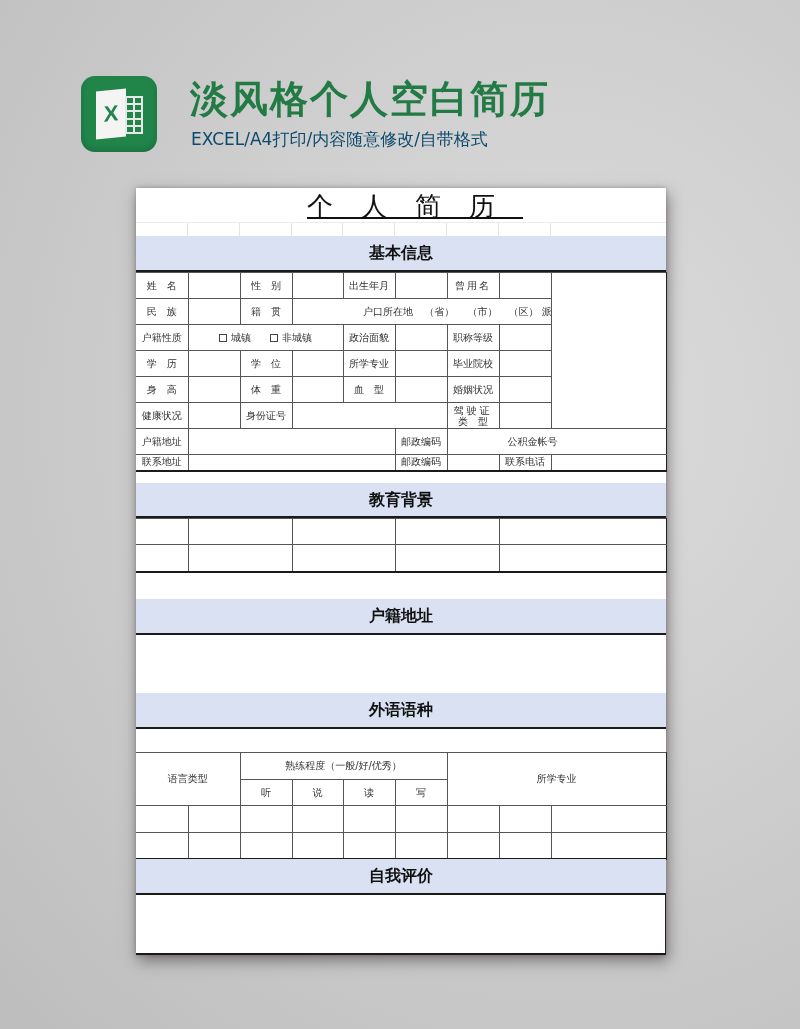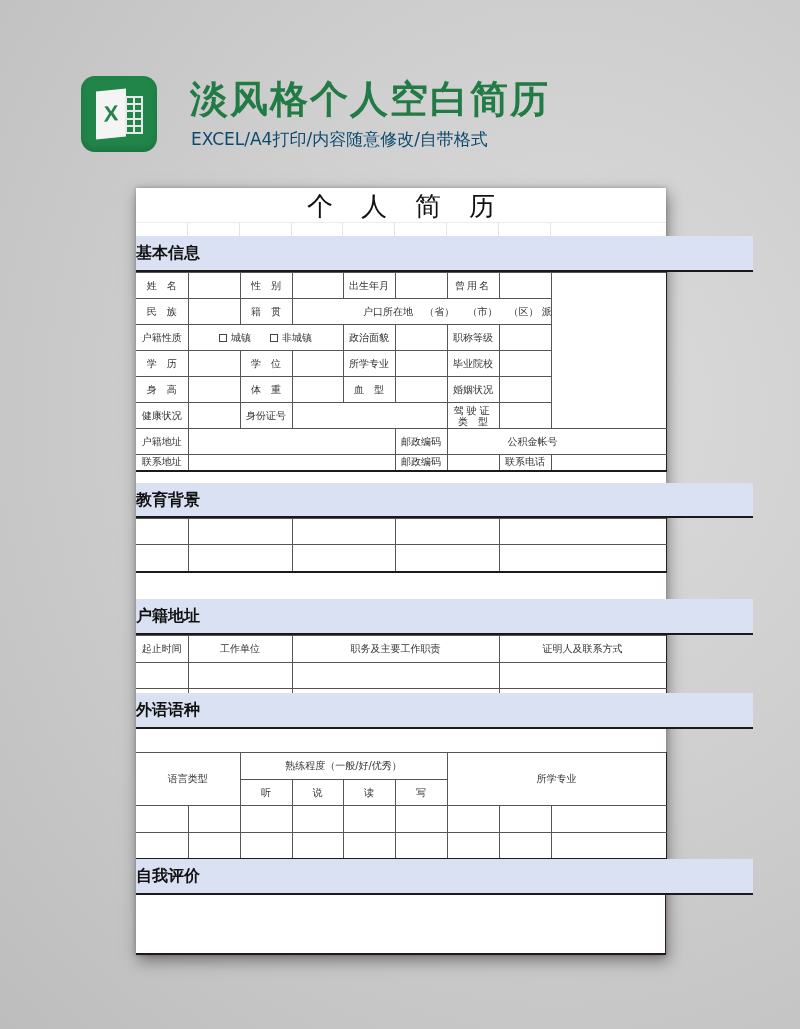--- a/index.html
+++ b/index.html
@@ -40,31 +40,31 @@
 
   .sheet {
     position: absolute; left: 136px; top: 188px; width: 530px; height: 767px;
     background: #ffffff;
     box-shadow: 2px 6px 14px rgba(60,50,50,0.55), 0 0 4px rgba(0,0,0,0.25);
   }
   .doc-title {
     position: absolute; left: 0; top: 0; width: 530px; height: 34px;
     text-align: center; line-height: 36px;
     font-family: "DejaVu Serif", "Liberation Serif", serif;
-    font-size: 26px; letter-spacing: 28px; padding-left: 28px; color: #111;
+    font-size: 26px; letter-spacing: 28px; padding-left: 28px; color: #111; text-decoration: underline;
   }
   .blank-row {
     position: absolute; left: 0; top: 34px; width: 530px; height: 14px;
     display: flex; border-top: 1px solid #ececec;
   }
   .blank-row span { border-right: 1px solid #e4e4e4; height: 100%; }
 
   .sec {
-    position: absolute; left: 0; width: 617px; background: #d9e1f2;
-    font-family: "DejaVu Serif", "Liberation Serif", serif;
+    position: absolute; left: 0; width: 530px; background: #d9e1f2;
+    text-align: center; font-family: "DejaVu Serif", "Liberation Serif", serif;
     font-size: 16px; font-weight: bold; color: #111;
     border-bottom: 2px solid #1a1a1a;
   }
 
   table.grid-t {
     position: absolute; left: 0; width: 530px; border-collapse: collapse; table-layout: fixed;
   }
   table.grid-t td {
     border: 1px solid #555; font-size: 10px; color: #333; text-align: center;
     padding: 0; white-space: nowrap; overflow: hidden; line-height: 12px;
@@ -236,48 +236,20 @@
       <td></td>
       <td></td>
       <td></td>
       <td></td>
       <td></td>
     </tr>
   </tbody>
     </table>
 
   <div class="sec" style="top:411px;height:36px;line-height:34px;">户籍地址</div>
-  <table class="grid-t" style="top:447px;">
-    <colgroup>
-      <col style="width:52px">
-        <col style="width:104px">
-        <col style="width:207px">
-        <col style="width:167px">
-    </colgroup>
-    <tbody>
-        <tr style="height:27px">
-      <td>起止时间</td>
-      <td>工作单位</td>
-      <td>职务及主要工作职责</td>
-      <td>证明人及联系方式</td>
-    </tr>
-    <tr style="height:26px">
-      <td></td>
-      <td></td>
-      <td></td>
-      <td></td>
-    </tr>
-    <tr style="height:27px">
-      <td></td>
-      <td></td>
-      <td></td>
-      <td></td>
-    </tr>
-  </tbody>
-    </table>
 
   <div class="sec" style="top:505px;height:36px;line-height:34px;">外语语种</div>
   <table class="grid-t" style="top:564px;">
     <colgroup>
       <col style="width:52px">
         <col style="width:52px">
         <col style="width:52px">
         <col style="width:51px">
         <col style="width:52px">
         <col style="width:52px">

